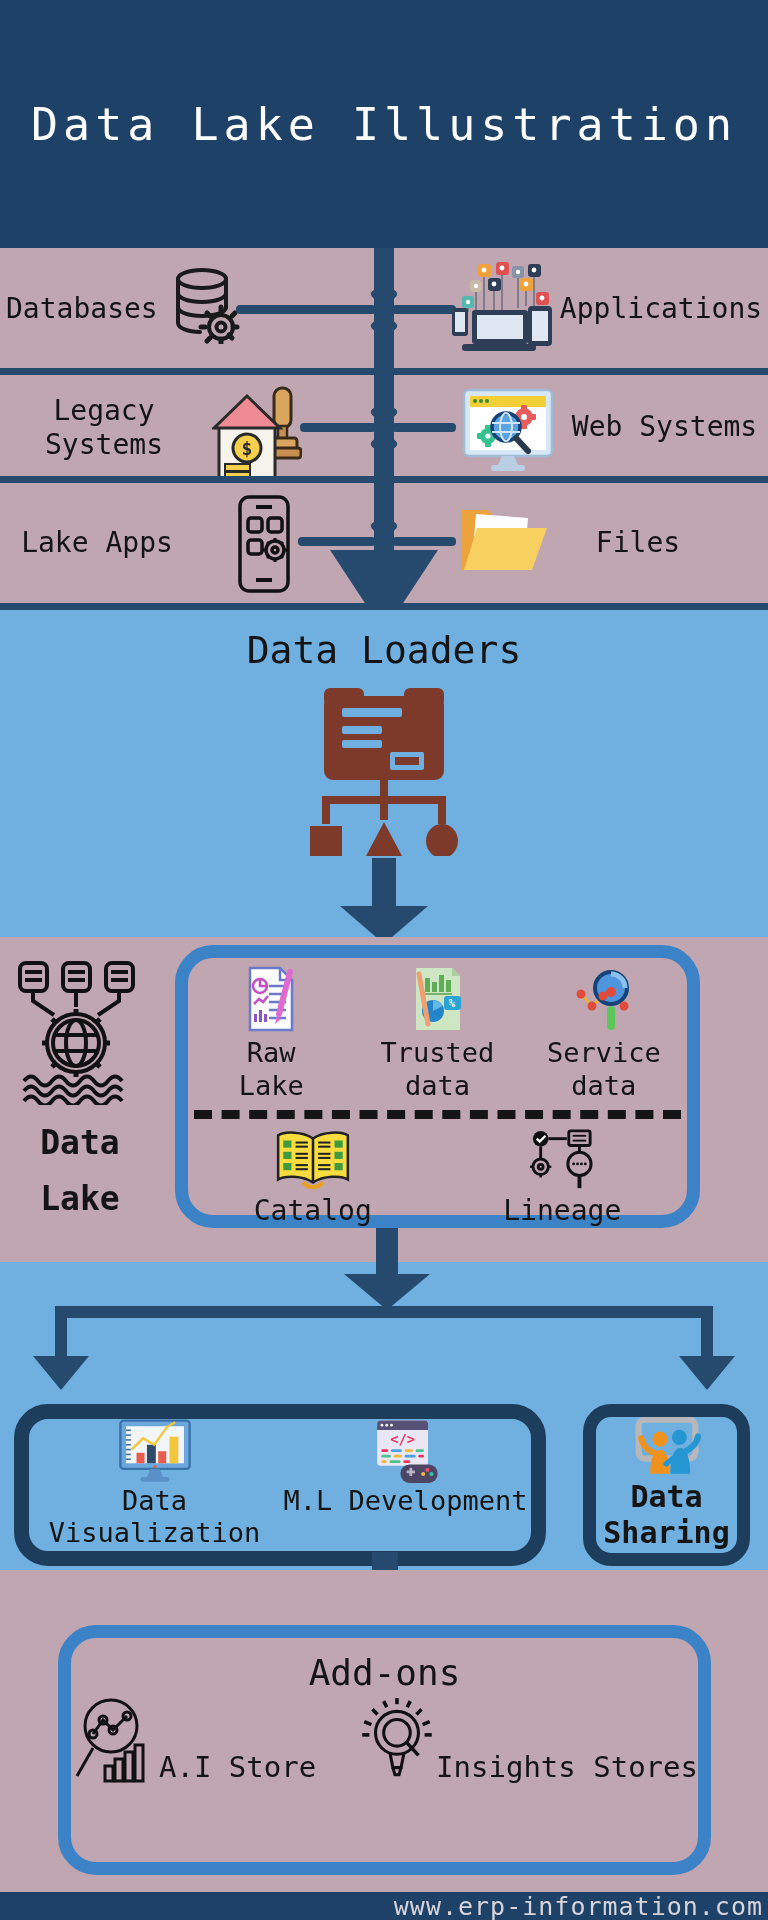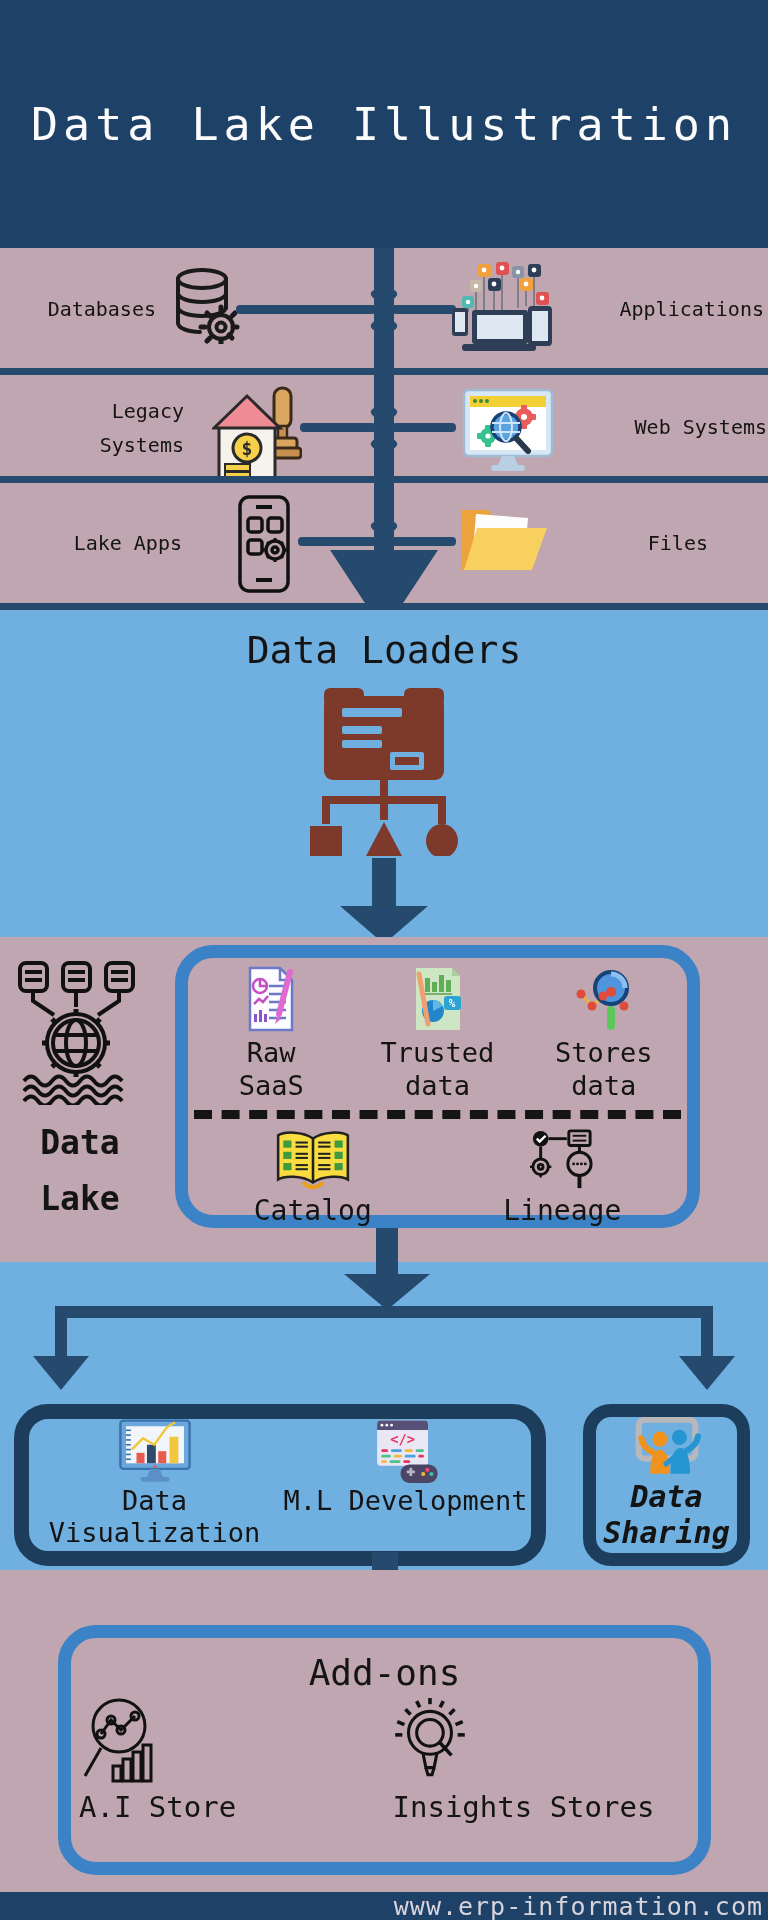--- a/index.html
+++ b/index.html
@@ -8,21 +8,21 @@
   .abs{position:absolute;}
   
   .header{left:0;top:0;width:768px;height:248px;background:#1e4168;display:flex;align-items:center;justify-content:center;}
   .title{color:#fbfbfb;font-size:45px;letter-spacing:5px;white-space:nowrap;}
   
   .sources{left:0;top:248px;width:768px;height:362px;background:#c0a6b1;}
   .divider{left:0;width:768px;height:7px;background:#264a6e;}
   .vline{left:374px;top:0;width:20px;height:310px;background:#264a6e;}
   .varrow{left:330px;top:302px;width:0;height:0;border-left:54px solid transparent;border-right:54px solid transparent;border-top:82px solid #264a6e;}
   .hline{height:9px;background:#264a6e;border-radius:4px;}
-  .lbl{font-size:20px;line-height:34px;text-align:right;color:#141414;}
+  .lbl{font-size:28px;line-height:34px;text-align:center;color:#141414;}
   .nowrap{white-space:nowrap;}
   
   .loaders{left:0;top:610px;width:768px;height:327px;background:#6fb0e0;}
   .loaders-title{left:0;top:18px;width:768px;text-align:center;font-size:38px;color:#141414;}
   .ldr-shaft{left:372px;top:248px;width:24px;height:52px;background:#264a6e;}
   .ldr-head{left:340px;top:296px;width:0;height:0;border-left:44px solid transparent;border-right:44px solid transparent;border-top:38px solid #264a6e;}
   
   .lakesec{left:0;top:937px;width:768px;height:325px;background:#c0a6b1;}
   .lake-label{left:8px;top:178px;width:144px;font-size:33px;font-weight:bold;line-height:56px;text-align:center;}
   .lakebox{left:175px;top:8px;width:525px;height:283px;box-sizing:border-box;border:13px solid #3b82c6;border-radius:38px;}
@@ -35,30 +35,30 @@
   
   .outsec{left:0;top:1262px;width:768px;height:308px;background:#6fb0e0;}
   .out-shaft{left:376px;top:0;width:22px;height:16px;background:#264a6e;}
   .out-head{left:344px;top:12px;width:0;height:0;border-left:43px solid transparent;border-right:43px solid transparent;border-top:36px solid #264a6e;}
   .out-bar{left:55px;top:44px;width:658px;height:12px;background:#264a6e;border-radius:6px;}
   .out-vl{top:44px;width:12px;height:52px;background:#264a6e;}
   .out-ah{top:94px;width:0;height:0;border-left:28px solid transparent;border-right:28px solid transparent;border-top:34px solid #264a6e;}
   .navybox{box-sizing:border-box;border:15px solid #1d3d5c;border-radius:34px;display:flex;}
   .outcol{flex:1;display:flex;flex-direction:column;align-items:center;justify-content:flex-start;}
   .out-lbl{font-size:27px;line-height:32px;text-align:center;width:246px;}
-  .share-lbl{font-size:30px;line-height:36px;text-align:center;font-weight:bold;width:141px;font-style:italic;}
+  .share-lbl{font-size:30px;line-height:36px;text-align:center;font-weight:bold;width:141px;}
   
   .dn-shaft{left:372px;top:1552px;width:26px;height:52px;background:#264a6e;}
   .dn-head{left:342px;top:1600px;width:0;height:0;border-left:43px solid transparent;border-right:43px solid transparent;border-top:42px solid #264a6e;}
   
   .addonsec{left:0;top:1570px;width:768px;height:322px;background:#c0a6b1;}
   .addonbox{left:58px;top:55px;width:653px;height:250px;box-sizing:border-box;border:13px solid #3b82c6;border-radius:38px;}
   .addon-title{position:absolute;left:0;right:0;top:14px;text-align:center;font-size:36px;}
   .addon-row{position:absolute;left:0;right:0;top:58px;display:flex;}
-  .addon-col{flex:1;display:flex;flex-direction:column;align-items:flex-start;padding-left:8px;}
+  .addon-col{flex:1;display:flex;flex-direction:row;align-items:flex-end;}
   .addon-lbl{font-size:29px;line-height:34px;text-align:center;white-space:nowrap;margin-top:6px;}
   
   .footer{left:0;top:1892px;width:768px;height:28px;background:#1e4168;display:flex;align-items:center;justify-content:flex-end;padding-right:5px;box-sizing:border-box;}
   .footer-url{color:#d8d4dc;font-size:25px;letter-spacing:1px;white-space:nowrap;}
   svg{display:block;}
 </style>
 </head>
 <body>
 
 <div class="page">
@@ -335,21 +335,21 @@
               <circle cx="18" cy="20" r="7" fill="none" stroke="#c44fc4" stroke-width="2.5"></circle>
               <path d="M18 13 V20 H25" fill="none" stroke="#c44fc4" stroke-width="2.5"></path>
               <path d="M12 38 l5 -5 l4 3 l5 -6" fill="none" stroke="#c44fc4" stroke-width="2.5"></path>
               <rect x="12" y="48" width="3" height="8" fill="#8a55c8"></rect>
                 <rect x="17" y="44" width="3" height="12" fill="#8a55c8"></rect>
                 <rect x="22" y="48" width="3" height="8" fill="#8a55c8"></rect>
               <line x1="48" y1="6" x2="37" y2="48" stroke="#e06bd0" stroke-width="6" stroke-linecap="round"></line>
               <polygon points="35,50 33,58 39,53" fill="#e06bd0"></polygon>
             </svg>
           </span>
-          <div class="lake-lbl">Raw SaaS</div>
+          <div class="lake-lbl">Raw Lake</div>
         </div>
         <div class="lakecol">
           <span>
             <svg width="60" height="66" viewBox="0 0 58 66">
               <path d="M8 2 H44 L52 10 V64 H8 Z" fill="#cfe6c4"></path>
               <polygon points="44,2 44,10 52,10" fill="#a8cf9c"></polygon>
               <g fill="#5fae57">
                   <rect x="17" y="12" width="5" height="14"></rect>
                   <rect x="24" y="16" width="5" height="10"></rect>
                   <rect x="31" y="9" width="5" height="17"></rect>
@@ -374,21 +374,21 @@
               <circle cx="36" cy="22" r="16" fill="#4f95dd" stroke="#16427a" stroke-width="4"></circle>
               <path d="M36 8 A14 14 0 0 1 50 22" fill="none" stroke="#8cc0ee" stroke-width="5"></path>
               <circle cx="36" cy="26" r="5" fill="#e04b3c"></circle>
               <circle cx="6" cy="28" r="4.5" fill="#e04b3c"></circle>
               <circle cx="17" cy="40" r="4.5" fill="#e04b3c"></circle>
               <circle cx="28" cy="30" r="4.5" fill="#e04b3c"></circle>
               <circle cx="49" cy="40" r="4.5" fill="#e04b3c"></circle>
               <rect x="32" y="40" width="8" height="24" rx="4" fill="#5cc85b"></rect>
             </svg>
           </span>
-          <div class="lake-lbl">Stores data</div>
+          <div class="lake-lbl">Service data</div>
         </div>
       </div>
 
       <div class="dash"></div>
 
       <div class="lakerow" style="top:170px;align-items:flex-end;">
         <div class="lakecol">
           <span>
             <svg width="82" height="62" viewBox="0 0 80 60">
               <path d="M40 8 C30 1 12 1 6 5 V48 C12 44 30 44 40 51 C50 44 68 44 74 48 V5 C68 1 50 1 40 8 Z" fill="#f9dc3f" stroke="#222" stroke-width="2.5"></path>

